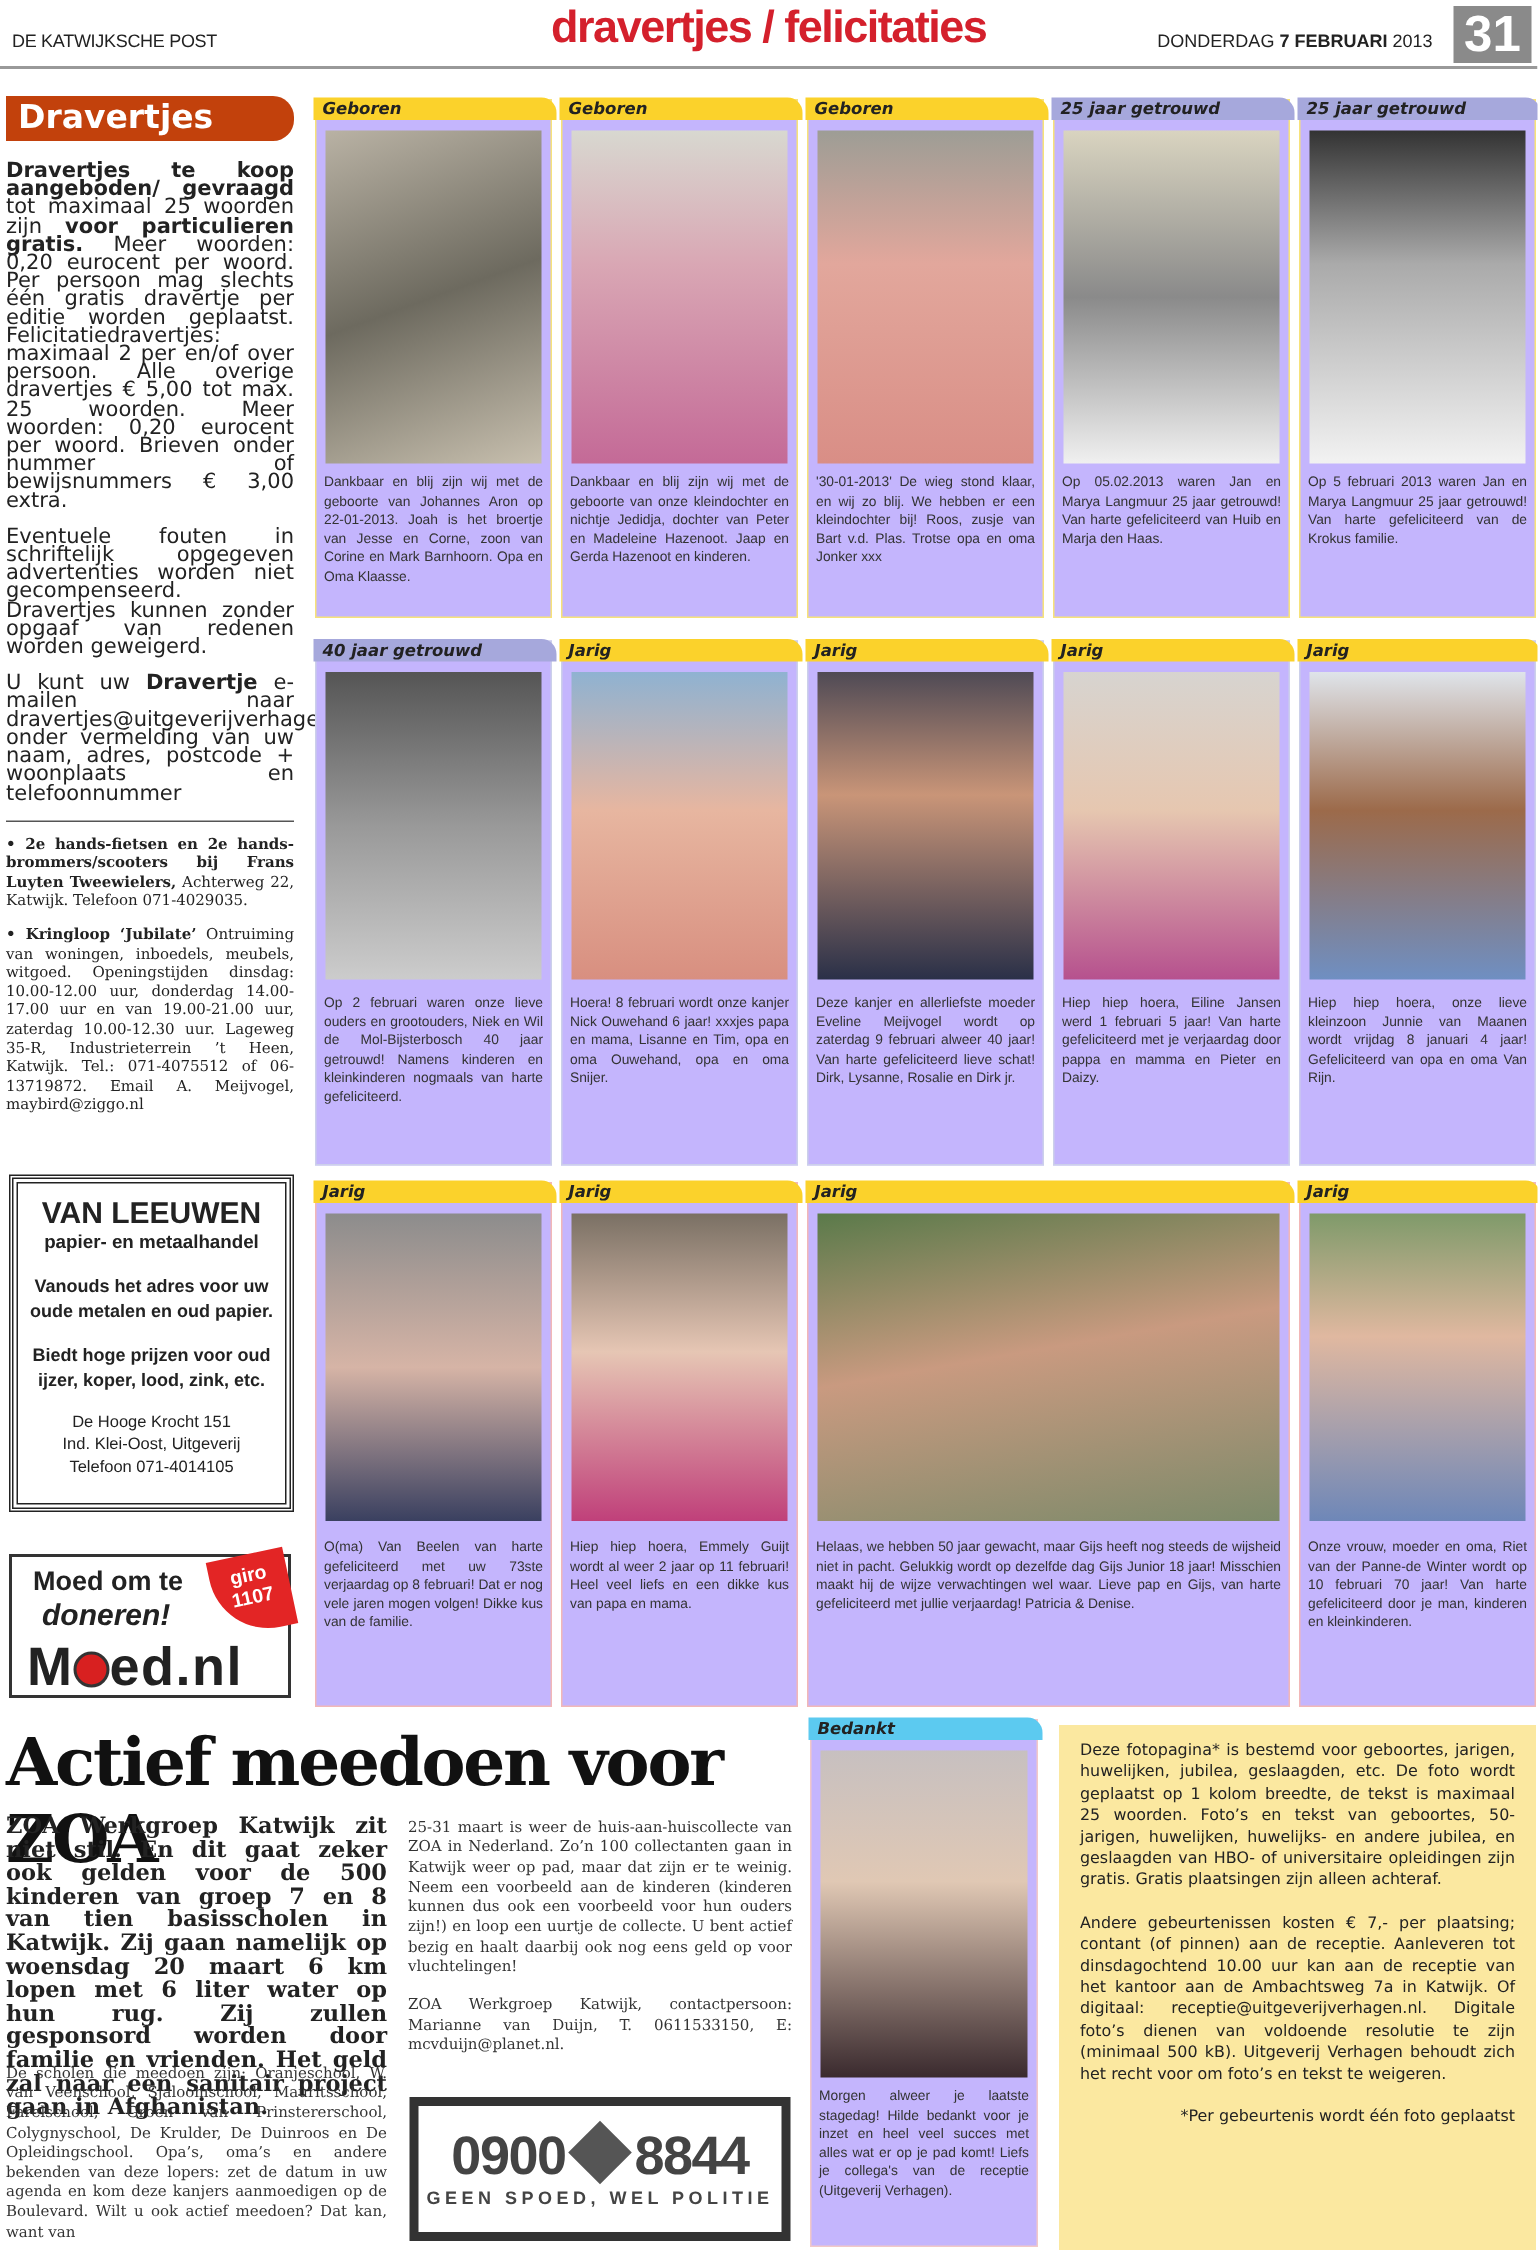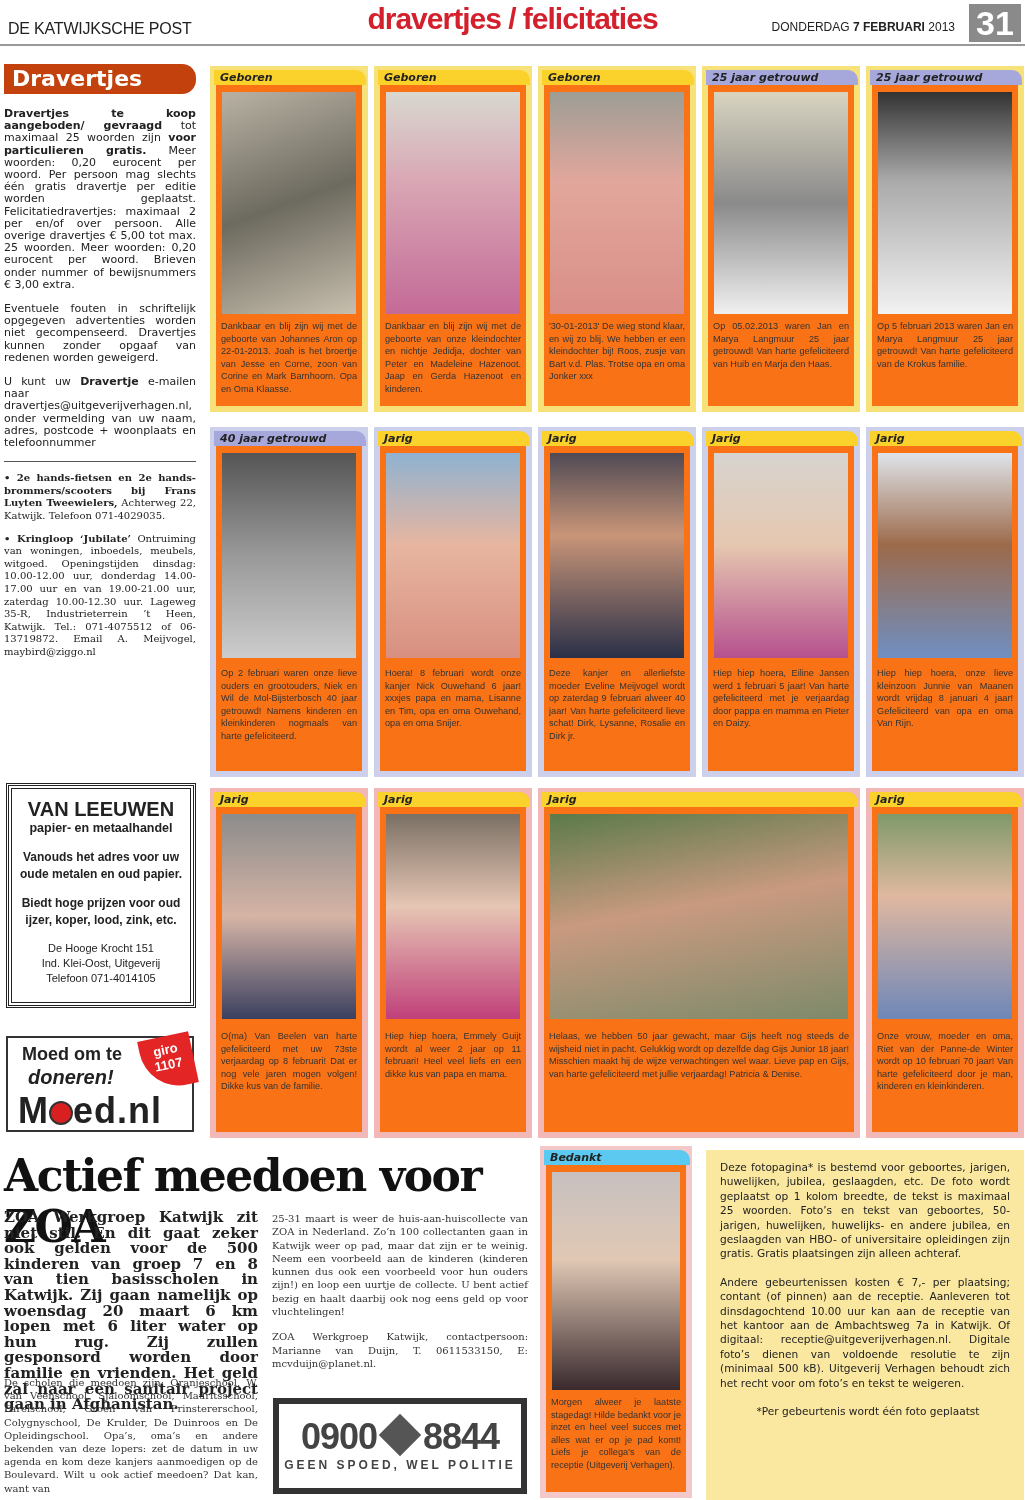--- a/index.html
+++ b/index.html
@@ -1,61 +1,61 @@
 <!DOCTYPE html>
 <html><head>
 <meta charset="utf-8">
 <style>
 *{box-sizing:border-box;margin:0;padding:0}
 body{width:1025px;height:1500px;background:#fff;font-family:"DejaVu Sans",sans-serif;color:#222;position:relative;overflow:hidden}
 .hdr{position:absolute;left:0;top:0;width:1025px;height:46px;border-bottom:2px solid #999}
-.hdr .pub{position:absolute;left:8px;top:20px;font-family:"Liberation Sans",sans-serif;font-size:16px;color:#222;letter-spacing:-0.2px}
+.hdr .pub{position:absolute;left:8px;top:20px;font-family:"Liberation Sans",sans-serif;font-size:12px;color:#222;letter-spacing:-0.2px}
 .hdr .title{position:absolute;left:0;width:1025px;text-align:center;top:2px;font-family:"Liberation Sans",sans-serif;font-weight:bold;font-size:30px;color:#d4202c;letter-spacing:-1px}
 .hdr .date{position:absolute;right:70px;top:20px;font-family:"Liberation Sans",sans-serif;font-size:12px;color:#222}
 .hdr .date b{font-weight:bold}
 .hdr .pnum{position:absolute;right:4px;top:4px;width:52px;height:38px;background:#8a8a8a;color:#fff;font-family:"Liberation Sans",sans-serif;font-weight:bold;font-size:34px;text-align:center;line-height:38px}
 .leftcol{position:absolute;left:4px;top:64px;width:192px;font-family:"DejaVu Serif",serif;font-size:10.6px;line-height:12.4px;color:#222}
 .dr-title{background:#c2410c;color:#fff;font-family:"DejaVu Sans",sans-serif;font-weight:bold;font-size:22px;padding:2px 8px;border-radius:0 14px 14px 0;margin-bottom:14px;height:30px;line-height:26px}
-.lp{text-align:justify;margin-bottom:12px;font-family:"DejaVu Sans",sans-serif;font-size:11px;line-height:12.2px}
+.lp{text-align:justify;margin-bottom:12px;font-family:"DejaVu Sans",sans-serif;font-size:14px;line-height:12.2px}
 .lp b{font-weight:bold}
 .rule{border-top:1px solid #555;margin:8px 0 10px}
 .ad{text-align:justify;margin-bottom:10px;font-size:10px;line-height:12.6px}
 .ad b{font-weight:bold}
 .flower{display:inline-block;width:16px;height:22px;vertical-align:middle;margin-right:4px}
 .vl{position:absolute;left:6px;top:783px;width:190px;height:225px;border:3px double #222;outline:1px solid #222;outline-offset:-6px;text-align:center;font-family:"Liberation Sans",sans-serif;color:#222;padding-top:12px}
 .vl .n{font-weight:bold;font-size:20px}
 .vl .s{font-weight:bold;font-size:12.5px;margin-bottom:14px}
 .vl .b{font-weight:bold;font-size:12px;line-height:17px;margin-bottom:12px}
 .vl .a{font-size:11px;line-height:15px}
 .moed{position:absolute;left:6px;top:1036px;width:188px;height:96px;border:2px solid #333;font-family:"Liberation Sans",sans-serif}
 .moed .l1{position:absolute;left:14px;top:6px;font-size:18px;font-weight:bold}
 .moed .l2{position:absolute;left:20px;top:28px;font-size:20px;font-weight:bold;font-style:italic}
 .moed .l3{position:absolute;left:10px;top:52px;font-size:36px;font-weight:bold;letter-spacing:1px}
 .moed .giro{position:absolute;right:-2px;top:-2px;width:52px;height:52px;background:#e32525;border-radius:0 0 0 40px;color:#fff;font-weight:bold;font-size:13px;text-align:center;line-height:15px;padding-top:6px;transform:rotate(-12deg)}
 .ladybug{display:inline-block;width:24px;height:24px;border-radius:50%;background:#d82020;position:relative;top:2px;border:2px solid #333}
-.card{position:absolute;background:#f97316;border:6px solid #0f766e}
+.card{position:absolute;background:#c4b5fd;border:1px solid #0f766e}
 .card .tab{position:absolute;left:-2px;top:-2px;height:15px;right:-4px;border-radius:0 10px 0 0;font-family:"DejaVu Sans",sans-serif;font-weight:bold;font-style:italic;font-size:11px;line-height:15px;padding-left:6px;color:#222}
 .card .photo{position:absolute;left:6px;top:20px;right:6px;background:#888}
 .card .cap{position:absolute;left:5px;right:5px;font-family:Liberation Sans, sans-serif;font-size:9.2px;line-height:12.6px;text-align:justify;color:#333}
 .yel{border-color:#f7e27a}.yel .tab{background:#fbd22b}
 .pur{border-color:#ccd0ea}.pur .tab{background:#a6a8dc}
 .pnk{border-color:#f2b7b7}.pnk .tab{background:#fbd22b}
 .blu{border-color:#f2c8c8}.blu .tab{background:#5ccaf0}
 .zoa-h{position:absolute;left:4px;top:1150px;width:530px;font-family:"DejaVu Serif",serif;font-weight:bold;font-size:44px;letter-spacing:-1.5px;color:#111}
 .zoa-lead{position:absolute;left:4px;top:1210px;width:254px;font-family:"DejaVu Serif",serif;font-weight:bold;font-size:15px;line-height:15.6px;text-align:justify;color:#222}
 .zoa-p1{position:absolute;left:4px;top:1376px;width:254px;font-family:"DejaVu Serif",serif;font-size:10px;line-height:13.2px;text-align:justify;color:#333}
 .zoa-p2{position:absolute;left:272px;top:1212px;width:256px;font-family:"DejaVu Serif",serif;font-size:10px;line-height:13.3px;text-align:justify;color:#333}
 .zoa-p2 p{margin-bottom:12px}
 .pol{position:absolute;left:273px;top:1398px;width:254px;height:96px;border:6px solid #333;background:#fff;font-family:"Liberation Sans",sans-serif;color:#444;text-align:center}
 .pol .num{font-size:36px;font-weight:bold;margin-top:12px;letter-spacing:-1px}
 .pol .dia{display:inline-block;width:30px;height:30px;background:#555;transform:rotate(45deg);margin:0 8px;vertical-align:middle;position:relative;top:-4px}
 .pol .slog{font-size:12px;font-weight:bold;letter-spacing:3px}
 .info{position:absolute;left:706px;top:1150px;width:318px;height:350px;background:#fbe8a0;padding:10px 14px;font-family:"DejaVu Sans",sans-serif;font-size:10.6px;line-height:14.4px;text-align:justify;color:#222}
 .info p{margin-bottom:14px}
-.info .foot{text-align:center;padding-left:6px}
+.info .foot{text-align:right;padding-left:6px}
 </style>
 </head>
 <body>
 
 <div class="hdr">
   <div class="pub">DE KATWIJKSCHE POST</div>
   <div class="title">dravertjes / felicitaties</div>
   <div class="date"><span>DONDERDAG</span> <b>7 FEBRUARI</b> <span>2013</span></div>
   <div class="pnum">31</div>
 </div>

